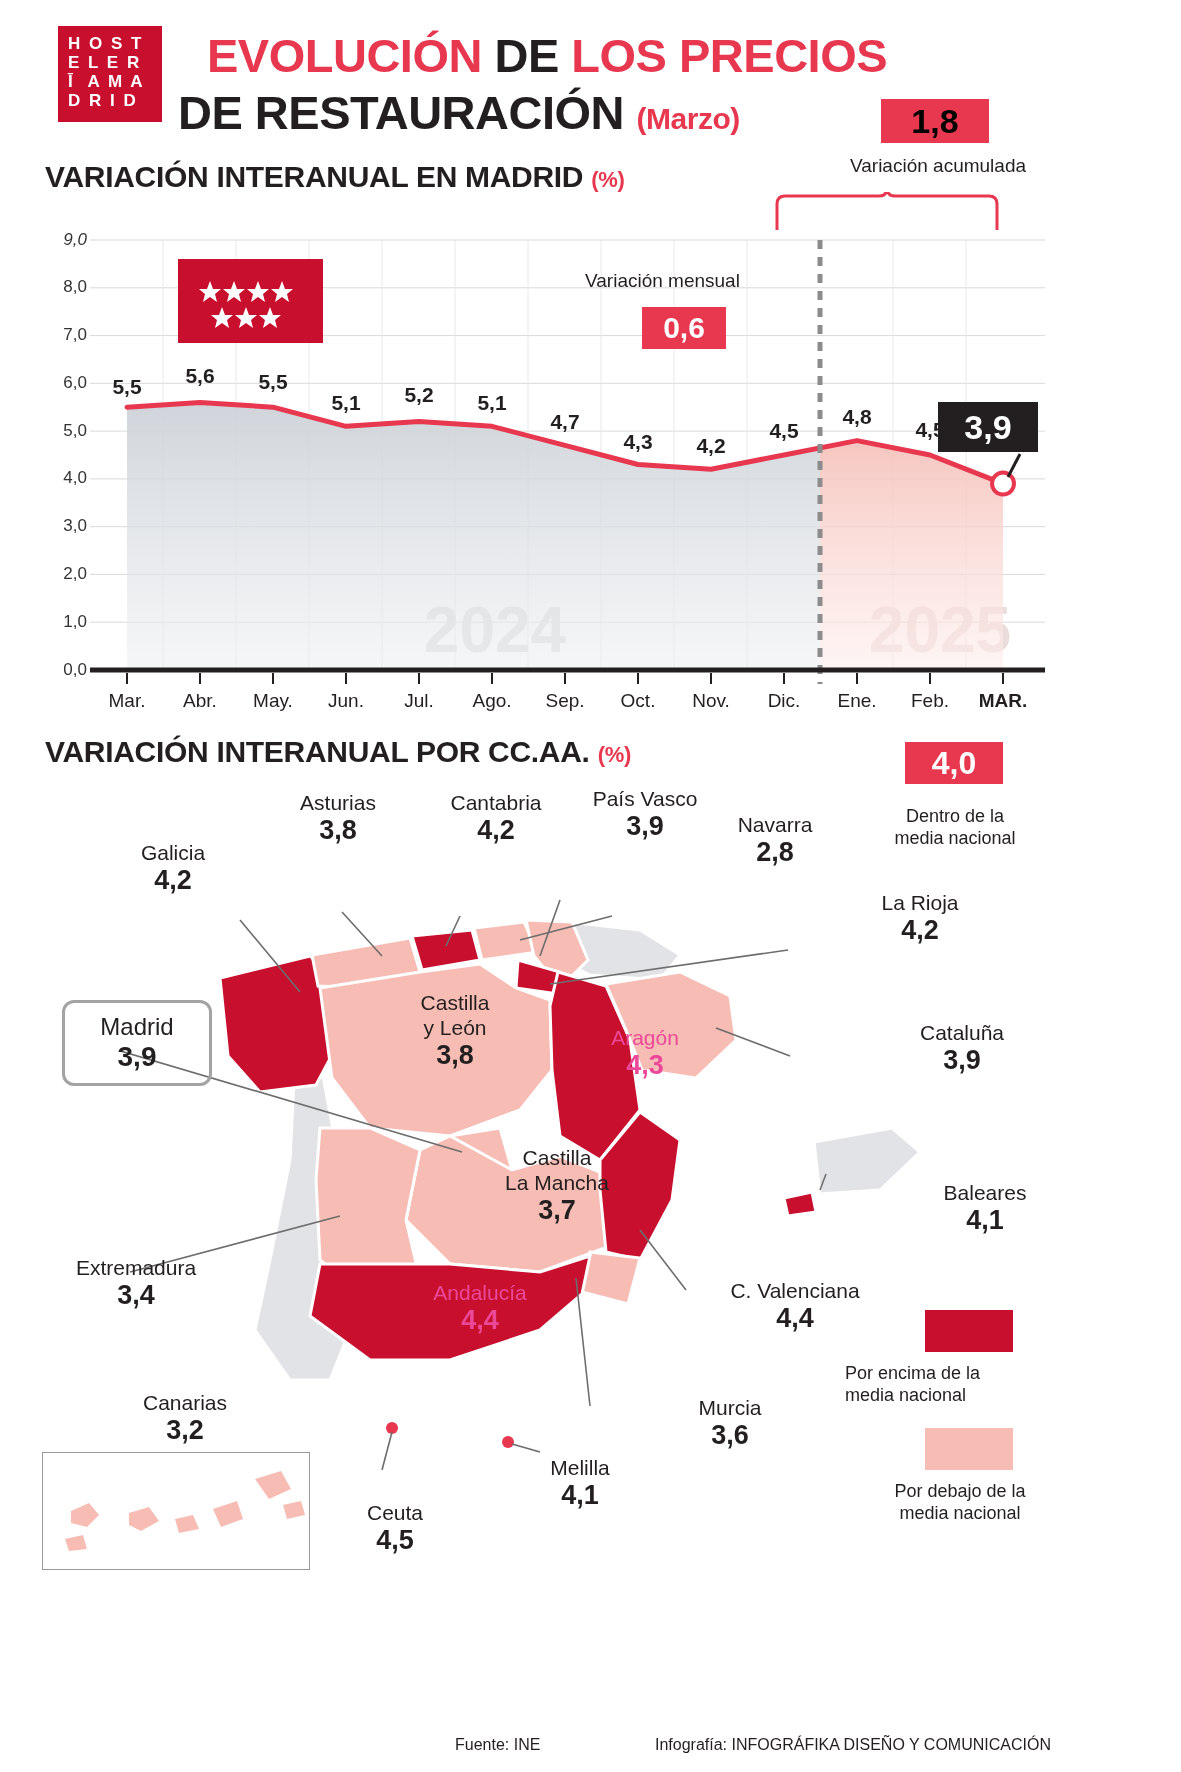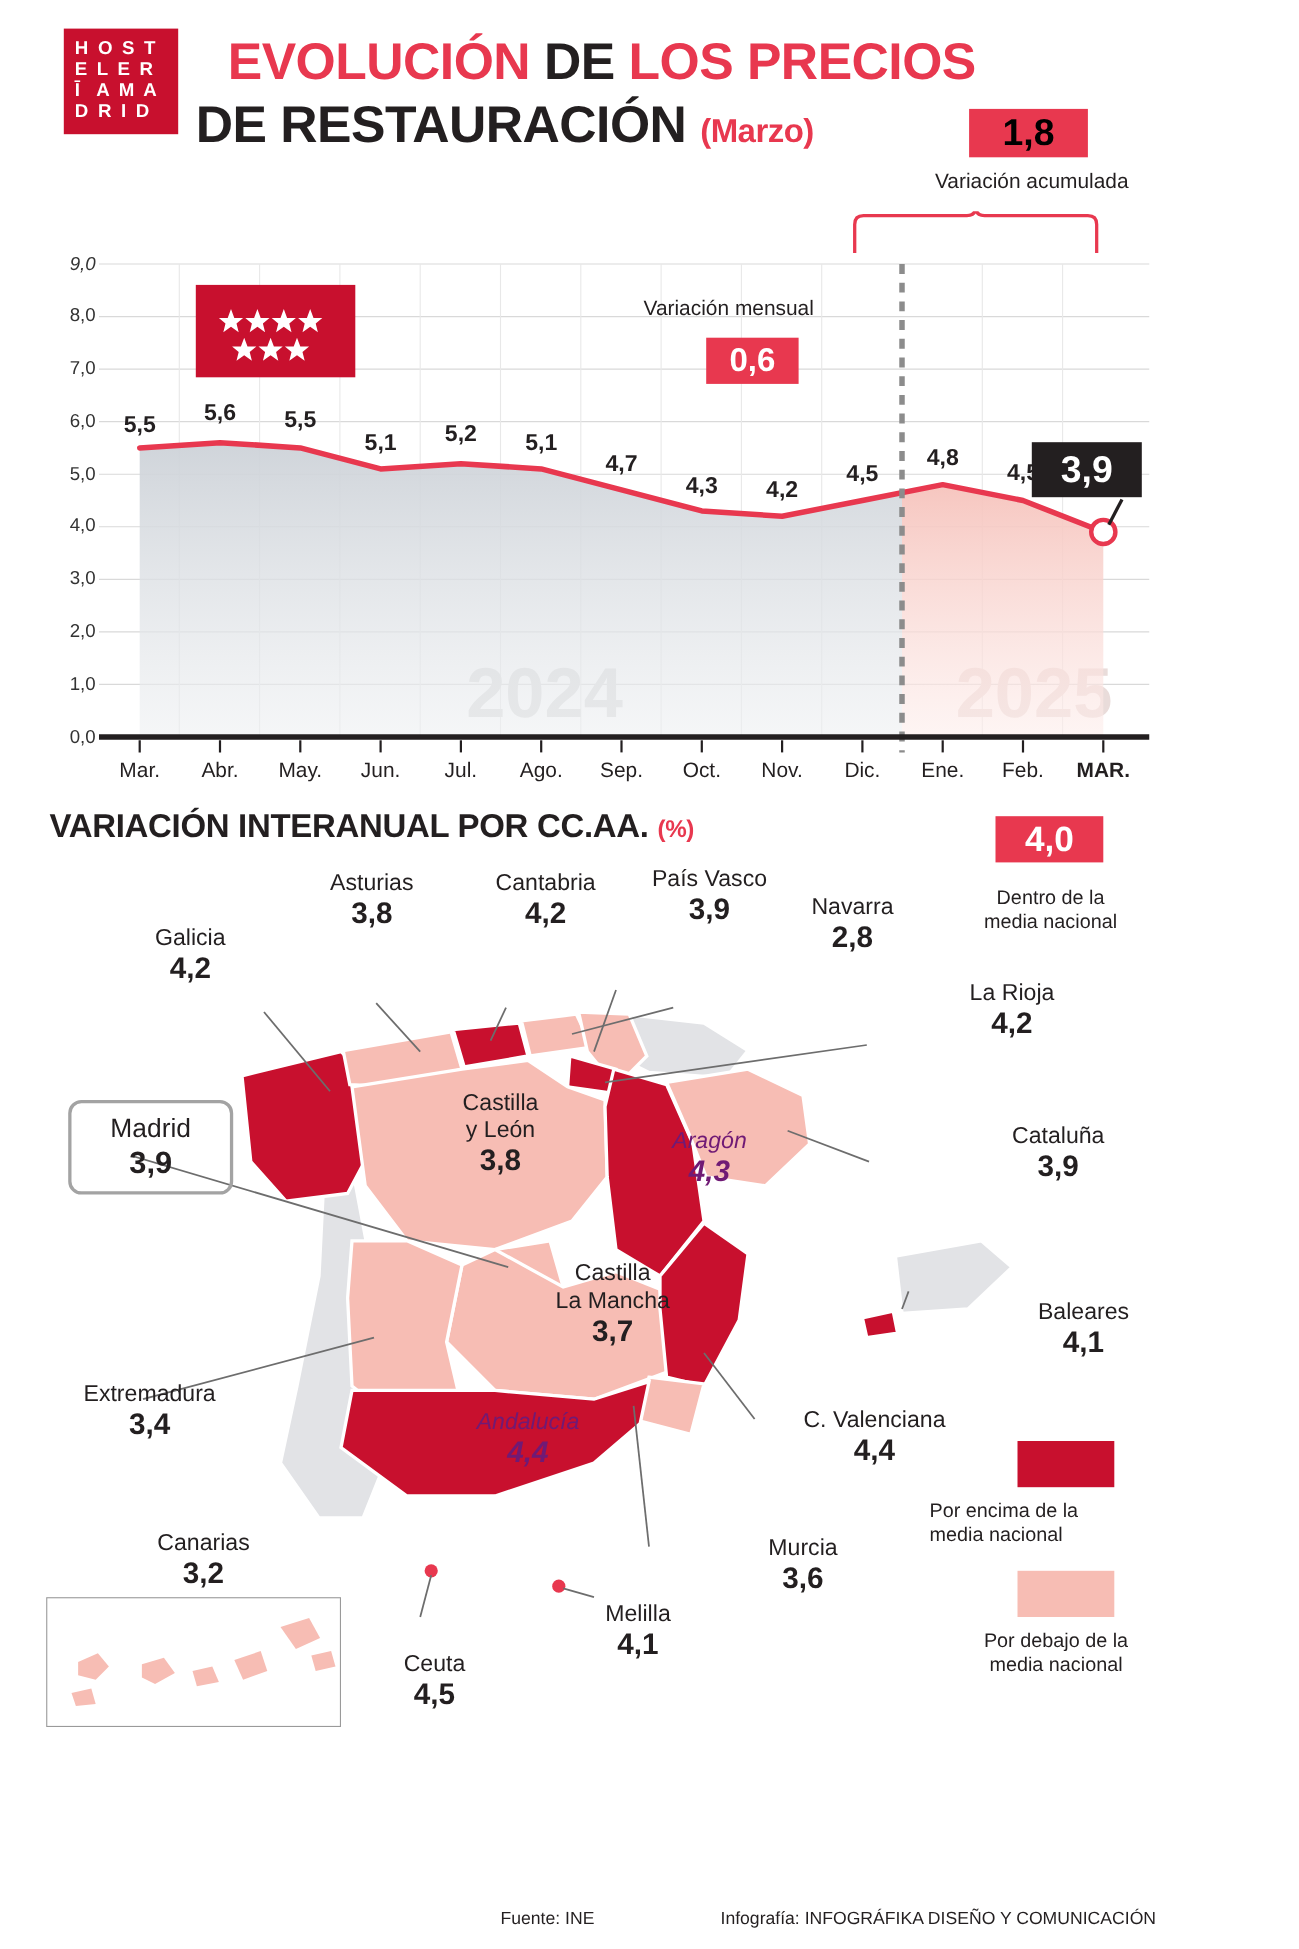--- a/index.html
+++ b/index.html
@@ -116,21 +116,21 @@
   .nat-text {
     position:absolute; left:860px; top:805px; width:190px;
     text-align:center; font-size:18px; line-height:22px;
   }
   .reg {
     position:absolute; text-align:center;
   }
   .reg .name { font-size:21px; line-height:25px; color:#231f20; }
   .reg .val { font-size:27px; font-weight:bold; line-height:30px; color:#231f20; }
   .reg.inmap .name { color:#231f20; }
-  .reg.onred .name, .reg.onred .val { color:#701a75;font-style:italic; }
+  .reg.onred .name, .reg.onred .val { color:#ec4899; }
   .madrid-box {
     position:absolute; left:62px; top:1000px; width:150px; height:86px;
     border:3px solid #a3a3a3; border-radius:12px;
     display:flex; flex-direction:column; align-items:center; justify-content:center;
   }
   .madrid-box .name { font-size:24px; }
   .madrid-box .val { font-size:28px; font-weight:bold; }
 
   .legend-sw1 {
     position:absolute; left:925px; top:1310px; width:88px; height:42px; background:#c8102e;
@@ -178,20 +178,24 @@
       <span class="month-label">(Marzo)</span>
     </div>
   </div>
 
   <div class="acc-badge">1,8</div>
   <div class="acc-text">Variación acumulada</div>
   <svg class="acc-bracket" width="224" height="40" viewBox="0 0 224 40">
     <path d="M2,38 L2,12 Q2,4 10,4 L104,4 Q112,4 112,-4 Q112,4 120,4 L214,4 Q222,4 222,12 L222,38" fill="none" stroke="#e8384f" stroke-width="3"></path>
   </svg>
 
+  <div class="sec-title" id="sec1">
+    <span>VARIACIÓN INTERANUAL EN MADRID</span>
+    <span class="pct">(%)</span>
+  </div>
 
   <div class="chart-wrap">
     <svg width="1000" height="480" viewBox="0 0 1000 480">
       <defs>
         <linearGradient id="areaGrey" x1="0" y1="0" x2="0" y2="1">
           <stop offset="0%" stop-color="#cdd2d8" stop-opacity="0.95"></stop>
           <stop offset="100%" stop-color="#eef0f2" stop-opacity="0.6"></stop>
         </linearGradient>
         <linearGradient id="areaPink" x1="0" y1="0" x2="0" y2="1">
           <stop offset="0%" stop-color="#f6c3bc" stop-opacity="0.95"></stop>

